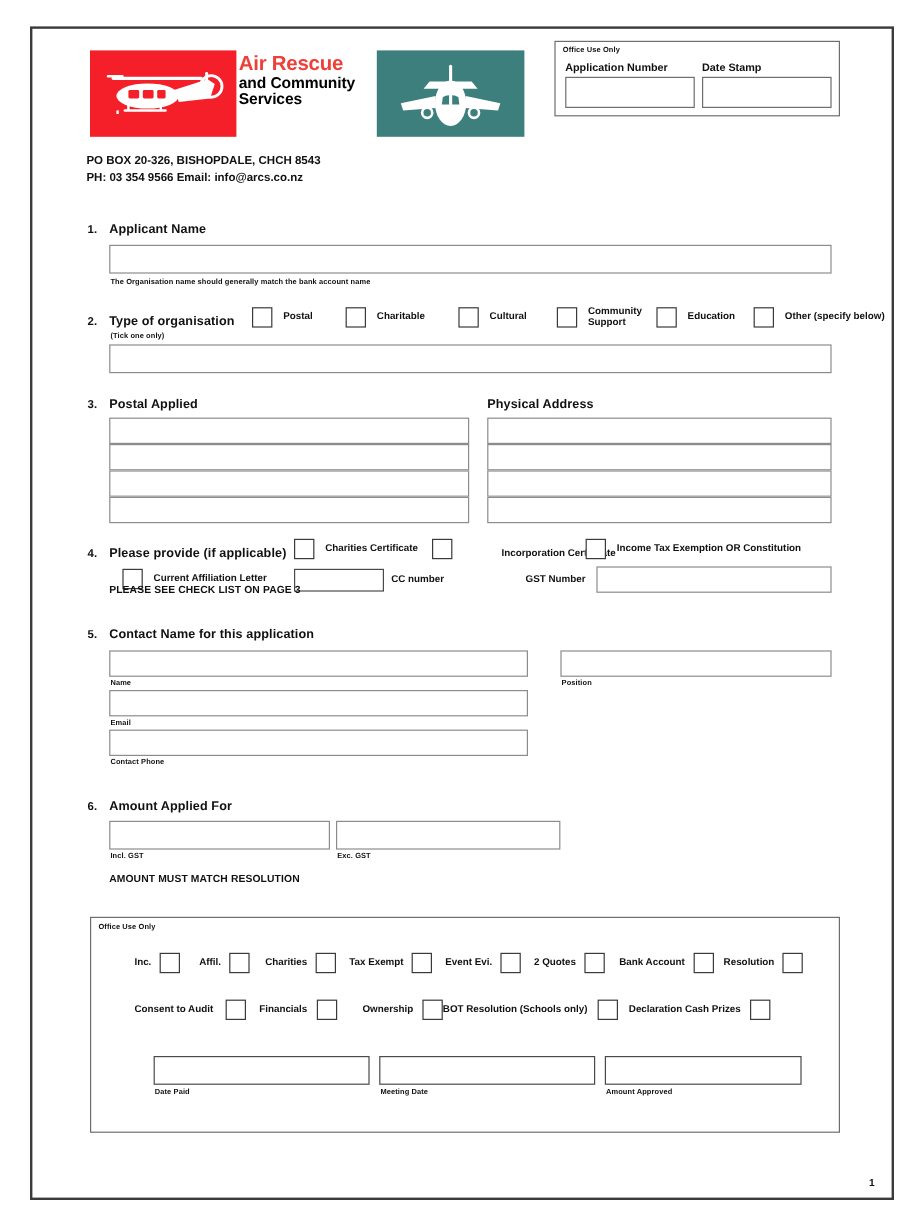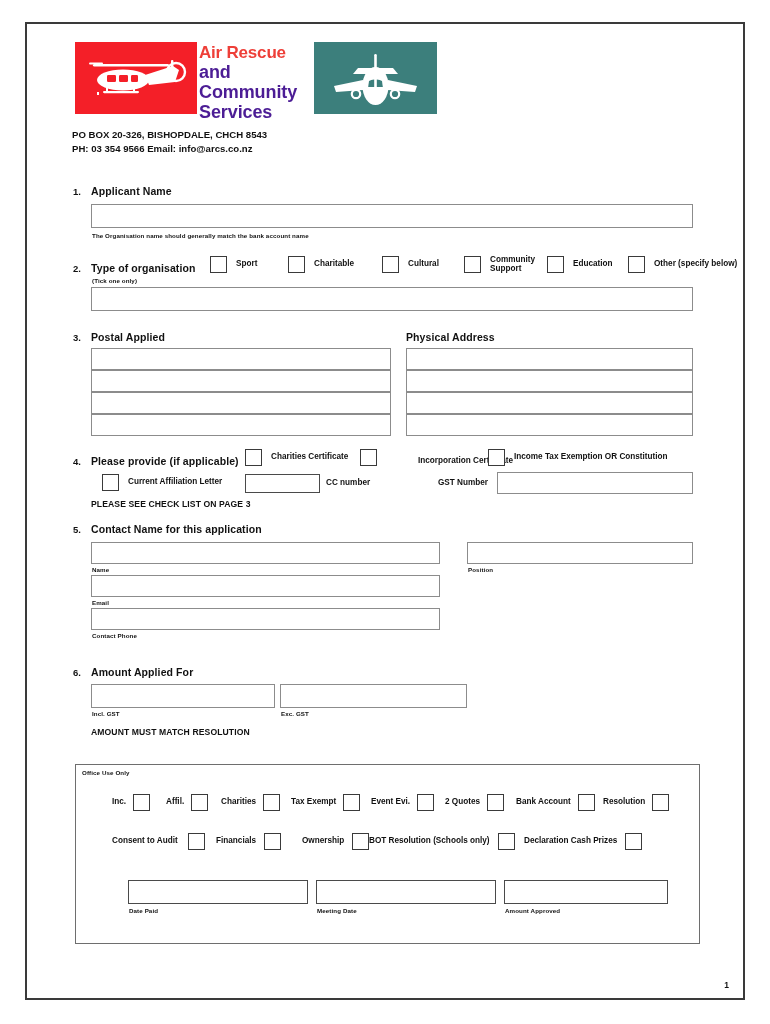--- a/index.html
+++ b/index.html
@@ -87,21 +87,21 @@
   }
   .logo-svg { display: block; width: 100%; height: 100%; }
   .brandtext {
     left: 172px; top: 20px; width: 118px;
   }
   .brand-l1 {
     font-size: 17px; font-weight: bold; color: #ee3f38;
     line-height: 1.05; letter-spacing: -.2px;
   }
   .brand-l2 {
-    font-size: 18px; font-weight: bold; color: #4c1d95;
+    font-size: 13px; font-weight: bold; color: #000000;
     line-height: 1.12; letter-spacing: -.1px;
   }
 
   
   .office-top {
     left: 435px; top: 10px; width: 238px; height: 63px;
     border: 1px solid #6e6e6e;
   }
   .office-top .ou-cap {
     position: absolute; left: 6px; top: 4px;
@@ -173,38 +173,45 @@
         <circle cx="42" cy="52" r="4.2" fill="none" stroke="#ffffff" stroke-width="2.2"></circle>
         <circle cx="81" cy="52" r="4.2" fill="none" stroke="#ffffff" stroke-width="2.2"></circle>
       </g>
       <g fill="#3c7f7c">
         <path d="M55 39 a7 5 0 0 1 5.2 -1.6 L60.2 45 L54.2 45 Z"></path>
         <path d="M68 39 a7 5 0 0 0 -5.2 -1.6 L62.8 45 L68.8 45 Z"></path>
       </g>
     </svg>
   </div>
 
+  <div class="abs office-top">
+    <div class="ou-cap lbl-tiny">Office Use Only</div>
+    <div class="ou-head" style="left:8px; top:16px;">Application Number</div>
+    <div class="ou-head" style="left:122px; top:16px;">Date Stamp</div>
+    <div class="ou-field" style="left:8px; top:29px; width:108px; height:26px;"></div>
+    <div class="ou-field" style="left:122px; top:29px; width:108px; height:26px;"></div>
+  </div>
 
   <div class="abs" style="left:45px; top:104px;">
     <div class="addr-line">PO BOX 20-326, BISHOPDALE, CHCH 8543</div>
     <div class="addr-line">PH: 03 354 9566      Email: info@arcs.co.nz</div>
   </div>
 
   <div class="abs sect-num" style="left:46px; top:162px;">1.</div>
   <div class="abs sect-title" style="left:64px; top:161px;">Applicant Name</div>
   <div class="abs box" style="left:64px; top:180px; width:602px; height:24px;"></div>
   <div class="abs lbl-tiny" style="left:65px; top:209px;">The Organisation name should generally match the bank account name</div>
 
   <div class="abs sect-num" style="left:46px; top:239px;">2.</div>
   <div class="abs sect-title" style="left:64px; top:238px;">Type of organisation</div>
   <div class="abs lbl-tiny" style="left:65px; top:254px;">(Tick one only)</div>
 
   <div class="abs" style="left:183px; top:232px; display:flex; align-items:center;">
     <span class="cb"></span>
-    <span class="lbl-cb" style="margin-left:9px;">Sport</span>
+    <span class="lbl-cb" style="margin-left:9px;">Postal</span>
   </div>
   <div class="abs" style="left:261px; top:232px; display:flex; align-items:center;">
     <span class="cb"></span>
     <span class="lbl-cb" style="margin-left:9px;">Charitable</span>
   </div>
   <div class="abs" style="left:355px; top:232px; display:flex; align-items:center;">
     <span class="cb"></span>
     <span class="lbl-cb" style="margin-left:9px;">Cultural</span>
   </div>
   <div class="abs" style="left:437px; top:232px; display:flex; align-items:center;">
@@ -255,21 +262,21 @@
   <div class="abs" style="left:64px; top:450px; display:flex; align-items:center;padding-left:11px;">
     <span class="cb"></span>
     <span class="lbl-cb" style="margin-left:9px;">Current Affiliation Letter</span>
   </div>
   <div class="abs box-dark" style="left:218px; top:450px; width:75px; height:19px;"></div>
   <div class="abs lbl-cb" style="left:299px; top:455px;">CC number</div>
 
   <div class="abs lbl-cb" style="left:411px; top:455px;">GST Number</div>
   <div class="abs box" style="left:470px; top:448px; width:196px; height:22px;"></div>
 
-  <div class="abs bold-note" style="left:64px; top:475px;">PLEASE SEE CHECK LIST ON PAGE 3</div>
+  <div class="abs bold-note" style="left:64px; top:462px;">PLEASE SEE CHECK LIST ON PAGE 3</div>
 
   <div class="abs sect-num" style="left:46px; top:500px;">5.</div>
   <div class="abs sect-title" style="left:64px; top:499px;">Contact Name for this application</div>
 
   <div class="abs box" style="left:64px; top:518px; width:349px; height:22px;"></div>
   <div class="abs lbl-tiny" style="left:65px; top:543px;">Name</div>
 
   <div class="abs box" style="left:440px; top:518px; width:226px; height:22px;"></div>
   <div class="abs lbl-tiny" style="left:441px; top:543px;">Position</div>
 

